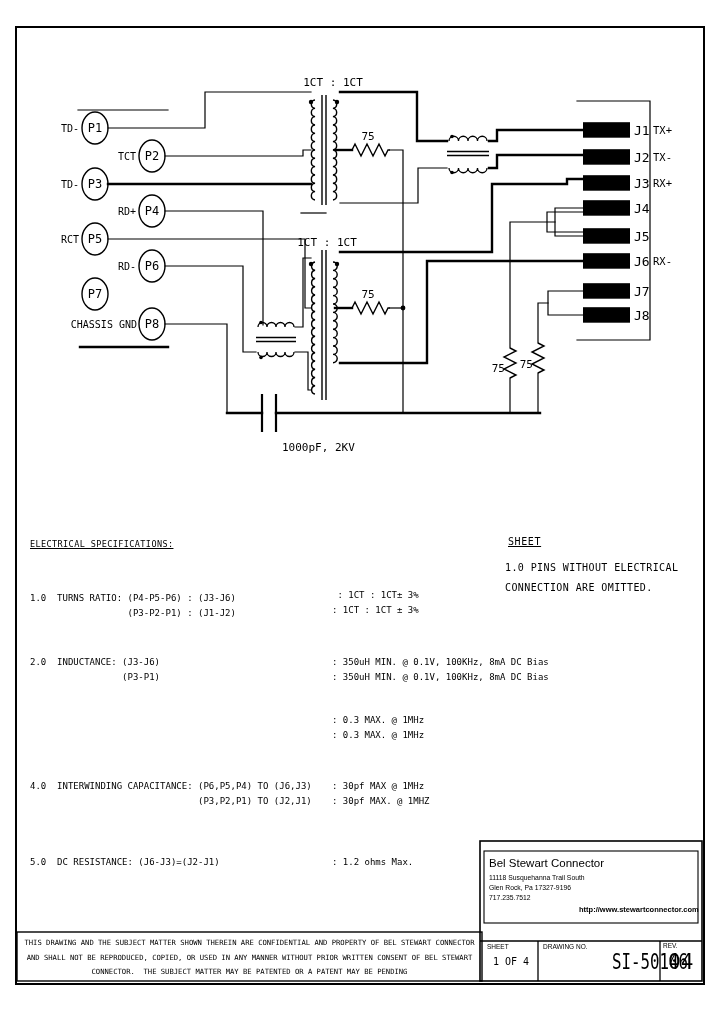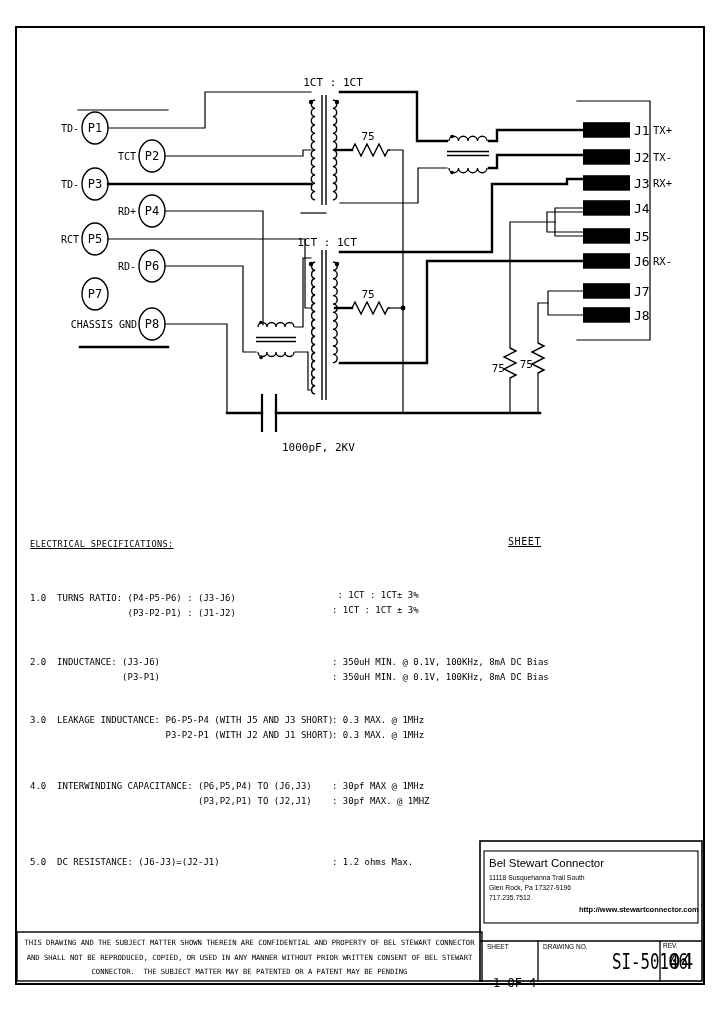--- a/index.html
+++ b/index.html
@@ -10,21 +10,21 @@
   pre.spec{font-family:"DejaVu Sans Mono", monospace;font-size:9px;line-height:15px;margin:0;color:#000;}
   .spec-title{font-size:8.5px;letter-spacing:.4px;text-decoration:underline;}
   .notes-title{font-size:10px;letter-spacing:.6px;text-decoration:underline;}
   .notes-body{font-size:10px;line-height:19.5px;white-space:pre;letter-spacing:.4px;}
   .company{font-family:"Liberation Sans", sans-serif;font-size:11.5px;}
   .tb-small{font-family:"Liberation Sans", sans-serif;font-size:6.8px;}
   .logo{font-family:"Liberation Sans", sans-serif;font-size:25px;font-style:italic;font-weight:900;letter-spacing:-1px;}
   .logo sup{font-size:8px;font-weight:700;}
   .website{font-family:"Liberation Sans", sans-serif;font-size:7.5px;font-weight:bold;}
   .cell-label{font-size:6.5px;font-family:"Liberation Sans", sans-serif;}
-  .sheet-val{font-size:12px;margin-top:20px;}
+  .sheet-val{font-size:10px;}
   .dwg-val{font-size:21px;display:inline-block;transform:scaleX(.75);transform-origin:left;}
   .rev-val{font-size:21px;}
   .disclaimer{font-size:7.2px;line-height:14.5px;width:465px;text-align:center;white-space:pre;}
   svg text{fill:#000;font-family:"DejaVu Sans Mono", monospace;}
 </style>
 </head>
 <body>
 
 <div class="page">
 
@@ -221,32 +221,32 @@
 <div class="abs spec-title" style="left:30px;top:539px;">ELECTRICAL SPECIFICATIONS:</div>
 
 <pre class="spec abs" style="left:30px;top:591px;">1.0  TURNS RATIO: (P4-P5-P6) : (J3-J6)
                   (P3-P2-P1) : (J1-J2)</pre>
 <pre class="spec abs" style="left:332px;top:588px;text-align:right;">: 1CT : 1CT± 3%
 : 1CT : 1CT ± 3%</pre>
 <pre class="spec abs" style="left:30px;top:655px;">2.0  INDUCTANCE: (J3-J6)
                  (P3-P1)</pre>
 <pre class="spec abs" style="left:332px;top:655px;">: 350uH MIN. @ 0.1V, 100KHz, 8mA DC Bias
 : 350uH MIN. @ 0.1V, 100KHz, 8mA DC Bias</pre>
-<pre class="spec abs" style="left:30px;top:713px;">3.0  LEAKAGE INDUCTANCE: P6-P5-P4 (WITH J5 AND J3 SHORT)
-                         P3-P2-P1 (WITH J2 AND J1 SHORT)</pre>
 <pre class="spec abs" style="left:332px;top:713px;">: 0.3 MAX. @ 1MHz
 : 0.3 MAX. @ 1MHz</pre>
 <pre class="spec abs" style="left:30px;top:779px;">4.0  INTERWINDING CAPACITANCE: (P6,P5,P4) TO (J6,J3)
                                (P3,P2,P1) TO (J2,J1)</pre>
 <pre class="spec abs" style="left:332px;top:779px;">: 30pf MAX @ 1MHz
 : 30pf MAX. @ 1MHZ</pre>
 <pre class="spec abs" style="left:30px;top:855px;">5.0  DC RESISTANCE: (J6-J3)=(J2-J1)</pre>
 <pre class="spec abs" style="left:332px;top:855px;">: 1.2 ohms Max.</pre>
 
 <div class="abs notes-title" style="left:508px;top:536px;">SHEET</div>
+<div class="abs notes-body" style="left:505px;top:558px;">1.0 PINS WITHOUT ELECTRICAL
+CONNECTION ARE OMITTED.</div>
 
 <div class="abs company" style="left:489px;top:857px;">Bel Stewart Connector</div>
 <div class="abs tb-small" style="left:489px;top:874px;">11118 Susquehanna Trail South</div>
 <div class="abs tb-small" style="left:489px;top:884px;">Glen Rock, Pa  17327-9196</div>
 <div class="abs tb-small" style="left:489px;top:894px;">717.235.7512</div>
 <div class="abs website" style="left:579px;top:905px;">http://www.stewartconnector.com</div>
 
 <div class="abs cell-label" style="left:487px;top:943px;">SHEET</div>
 <div class="abs sheet-val" style="left:493px;top:956px;">1 OF 4</div>
 <div class="abs cell-label" style="left:543px;top:943px;">DRAWING NO.</div>

